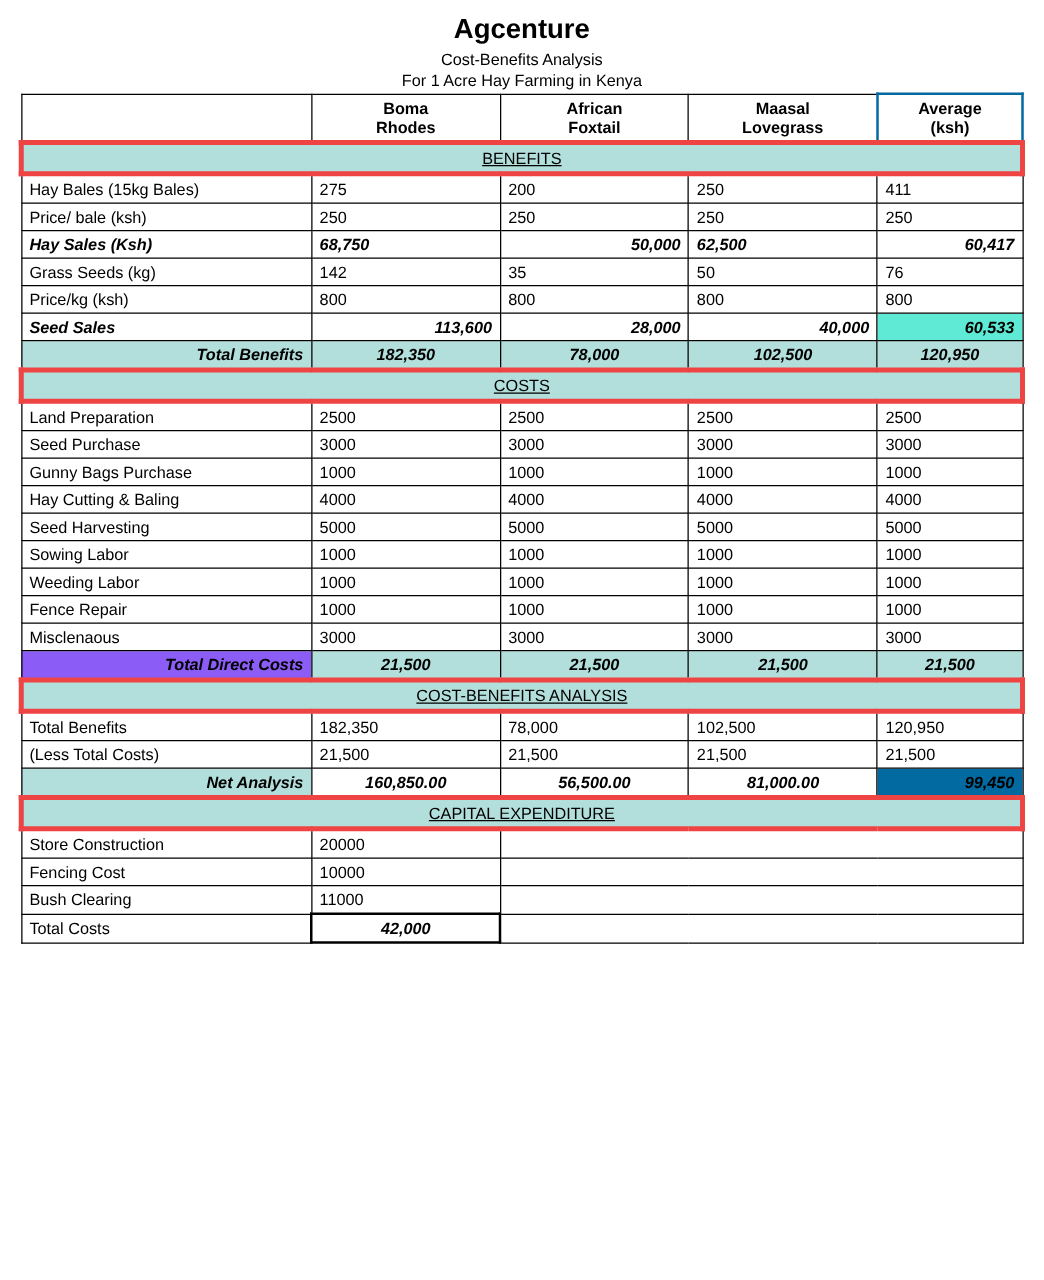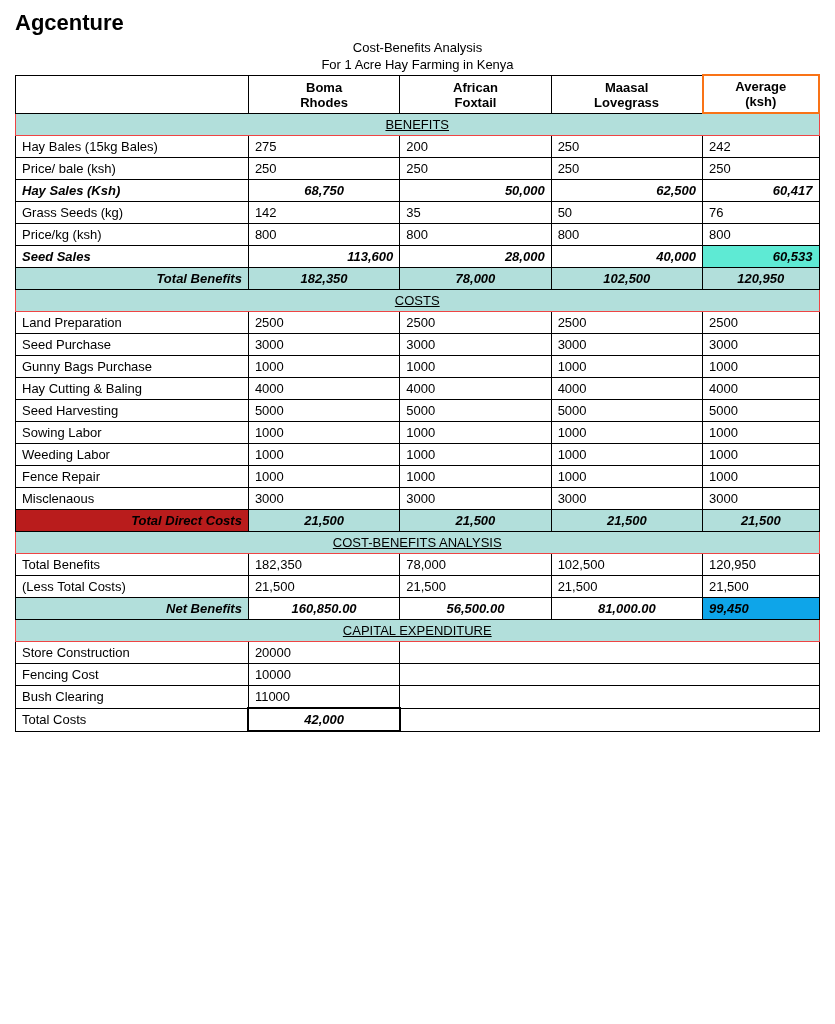--- a/index.html
+++ b/index.html
@@ -9,20 +9,21 @@
       font-size: 13px;
       color: #000;
       width: 835px;
       min-height: 1024px;
     }
     .page {
       width: 835px;
       padding: 10px 15px 20px 15px;
     }
     .main-title {
+      text-align: center;
       font-size: 22px;
       font-weight: bold;
       margin-bottom: 4px;
     }
     .subtitle {
       text-align: center;
       font-size: 13px;
       font-weight: normal;
       margin-bottom: 2px;
     }
@@ -39,25 +40,25 @@
     .header-row th {
       font-weight: bold;
       font-size: 13px;
       vertical-align: bottom;
     }
     .section-header td {
       background-color: #b2dfdb;
       text-align: center;
       font-size: 13px;
       text-decoration: underline;
-      border: 1px solid #ef4444;
+      border: 4px solid #ef4444;
     }
     .avg-header {
       background-color: #fff;
-      border: 2px solid #f97316;
+      border: 2px solid #0369a1;
     }
     .col-boma { width: 130px; }
     .col-african { width: 130px; }
     .col-maasal { width: 130px; }
     .col-average { width: 100px; background-color: #fff; }
     .label-col { width: 200px; }
   </style>
 </head>
 <body>
 
@@ -79,34 +80,34 @@
     </thead>
     <tbody id="table-body">
     <tr class="section-header">
           <td colspan="5" style="background-color: rgb(178, 223, 219); text-align: center; text-decoration: underline; font-weight: normal; font-size: 13px;">BENEFITS</td>
         </tr>
         <tr>
           <td>Hay Bales (15kg Bales)</td>
           <td>275</td>
           <td>200</td>
           <td>250</td>
-          <td style="background-color: rgb(255, 255, 255);">242</td>
+          <td style="background-color: rgb(255, 255, 255);">411</td>
         </tr>
         <tr>
           <td>Price/ bale (ksh)</td>
           <td>250</td>
           <td>250</td>
           <td>250</td>
           <td style="background-color: rgb(255, 255, 255);">250</td>
         </tr>
         <tr>
           <td style="font-style: italic; font-weight: bold;">Hay Sales (Ksh)</td>
-          <td style="font-style: italic; font-weight: bold; text-align: center;">68,750</td>
+          <td style="font-style: italic; font-weight: bold; text-align: left;">68,750</td>
           <td style="font-style: italic; font-weight: bold; text-align: right;">50,000</td>
-          <td style="font-style: italic; font-weight: bold; text-align: right;">62,500</td>
+          <td style="font-style: italic; font-weight: bold; ">62,500</td>
           <td style="font-style: italic; font-weight: bold; text-align: right; background-color: rgb(255, 255, 255);">60,417</td>
         </tr>
         <tr>
           <td>Grass Seeds (kg)</td>
           <td>142</td>
           <td>35</td>
           <td>50</td>
           <td style="background-color: rgb(255, 255, 255);">76</td>
         </tr>
         <tr>
@@ -190,21 +191,21 @@
           <td style="background-color: rgb(255, 255, 255);">1000</td>
         </tr>
         <tr>
           <td>Misclenaous</td>
           <td>3000</td>
           <td>3000</td>
           <td>3000</td>
           <td style="background-color: rgb(255, 255, 255);">3000</td>
         </tr>
         <tr>
-          <td style="font-style: italic; font-weight: bold; text-align: right; background-color: #b91c1c;">Total Direct Costs</td>
+          <td style="font-style: italic; font-weight: bold; text-align: right; background-color: #8b5cf6;">Total Direct Costs</td>
           <td style="font-style: italic; font-weight: bold; text-align: center; background-color: rgb(178, 223, 219);">21,500</td>
           <td style="font-style: italic; font-weight: bold; text-align: center; background-color: rgb(178, 223, 219);">21,500</td>
           <td style="font-style: italic; font-weight: bold; text-align: center; background-color: rgb(178, 223, 219);">21,500</td>
           <td style="font-style: italic; font-weight: bold; text-align: center; background-color: rgb(178, 223, 219);">21,500</td>
         </tr>
         <tr class="section-header">
           <td colspan="5" style="background-color: rgb(178, 223, 219); text-align: center; text-decoration: underline; font-weight: normal; font-size: 13px;">COST-BENEFITS ANALYSIS</td>
         </tr>
         <tr>
           <td>Total Benefits</td>
@@ -214,25 +215,25 @@
           <td style="background-color: rgb(255, 255, 255);">120,950</td>
         </tr>
         <tr>
           <td>(Less Total Costs)</td>
           <td>21,500</td>
           <td>21,500</td>
           <td>21,500</td>
           <td style="background-color: rgb(255, 255, 255);">21,500</td>
         </tr>
         <tr>
-          <td style="font-style: italic; font-weight: bold; text-align: right; background-color: rgb(178, 223, 219);">Net Benefits</td>
+          <td style="font-style: italic; font-weight: bold; text-align: right; background-color: rgb(178, 223, 219);">Net Analysis</td>
           <td style="font-style: italic; font-weight: bold; text-align: center; background-color: rgb(255, 255, 255); margin-top: 28px;">160,850.00</td>
           <td style="font-style: italic; font-weight: bold; text-align: center; background-color: rgb(255, 255, 255);">56,500.00</td>
           <td style="font-style: italic; font-weight: bold; text-align: center; background-color: rgb(255, 255, 255);">81,000.00</td>
-          <td style="font-style: italic; font-weight: bold; text-align: left; background-color: #0ea5e9;">99,450</td>
+          <td style="font-style: italic; font-weight: bold; text-align: right; background-color: #0369a1;">99,450</td>
         </tr>
         <tr class="section-header">
           <td colspan="5" style="background-color: rgb(178, 223, 219); text-align: center; text-decoration: underline; font-weight: normal; font-size: 13px;">CAPITAL EXPENDITURE</td>
         </tr>
         <tr>
           <td>Store Construction</td>
           <td>20000</td>
           <td colspan="3"></td>
         </tr>
         <tr>

